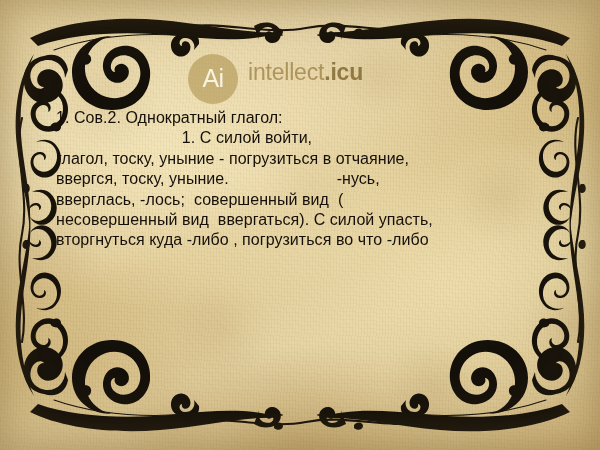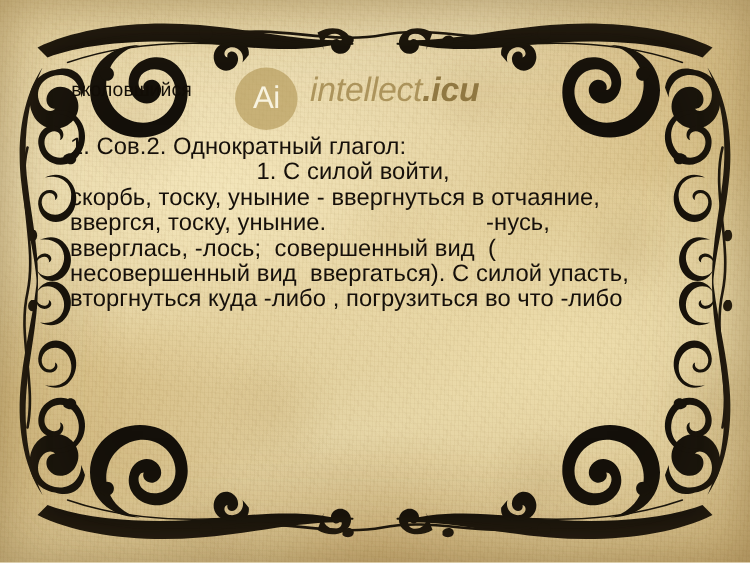--- a/index.html
+++ b/index.html
@@ -98,21 +98,21 @@
     color: #120d06;
     letter-spacing: 0.1px;
     white-space: nowrap;
   }
 
   #body-text {
     position: absolute;
     left: 56px;
     top: 108px;
     width: 492px;
-    font-size: 19px;
+    font-size: 16px;
     line-height: 20.4px;
     color: #16100a;
     letter-spacing: 0.05px;
   }
   #body-text .ln {
     white-space: pre;
     display: block;
   }
 
   
@@ -141,26 +141,25 @@
     color: rgba(252, 248, 232, 0.92);
     line-height: 1;
     letter-spacing: -0.5px;
     padding-bottom: 2px;
     text-align: center;
   }
   #wm-title {
     position: absolute;
     left: 60px;
     top: 5px;
-    font-size: 27px;
+    font-size: 23px;
     line-height: 30px;
     color: rgba(157, 131, 72, 0.80);
     letter-spacing: -0.2px;
     white-space: nowrap;
-    font-style: italic;
   }
   #wm-title b {
     color: rgba(133, 108, 54, 0.88);
     font-weight: 700;
   }
   #wm-sub {
     position: absolute;
     left: 62px;
     top: 36px;
     font-size: 11.3px;
@@ -279,25 +278,24 @@
   <div id="vignette"></div>
 
   <div id="watermark">
     <div id="wm-badge">
       <span>Ai</span>
     </div>
     <div id="wm-title"><span>intellect</span><b>.icu</b></div>
   </div>
 
   <div class="txt-layer">
-    <div id="headword">вколовшийся</div>
     <div id="body-text">
         <span class="ln">1. Сов.2. Однократный глагол:</span>
         <span class="ln">                            1. С силой войти,</span>
-        <span class="ln">скорбь, тоску, уныние - ввергнуться в отчаяние,</span>
+        <span class="ln">глагол, тоску, уныние - погрузиться в отчаяние,</span>
         <span class="ln">ввергся, тоску, уныние.                        -нусь,</span>
         <span class="ln">вверглась, -лось;  совершенный вид  (</span>
         <span class="ln">несовершенный вид  ввергаться). С силой упасть,</span>
         <span class="ln">вторгнуться куда -либо , погрузиться во что -либо</span>
       </div>
   </div>
 
 </div>
 
 </body></html>

